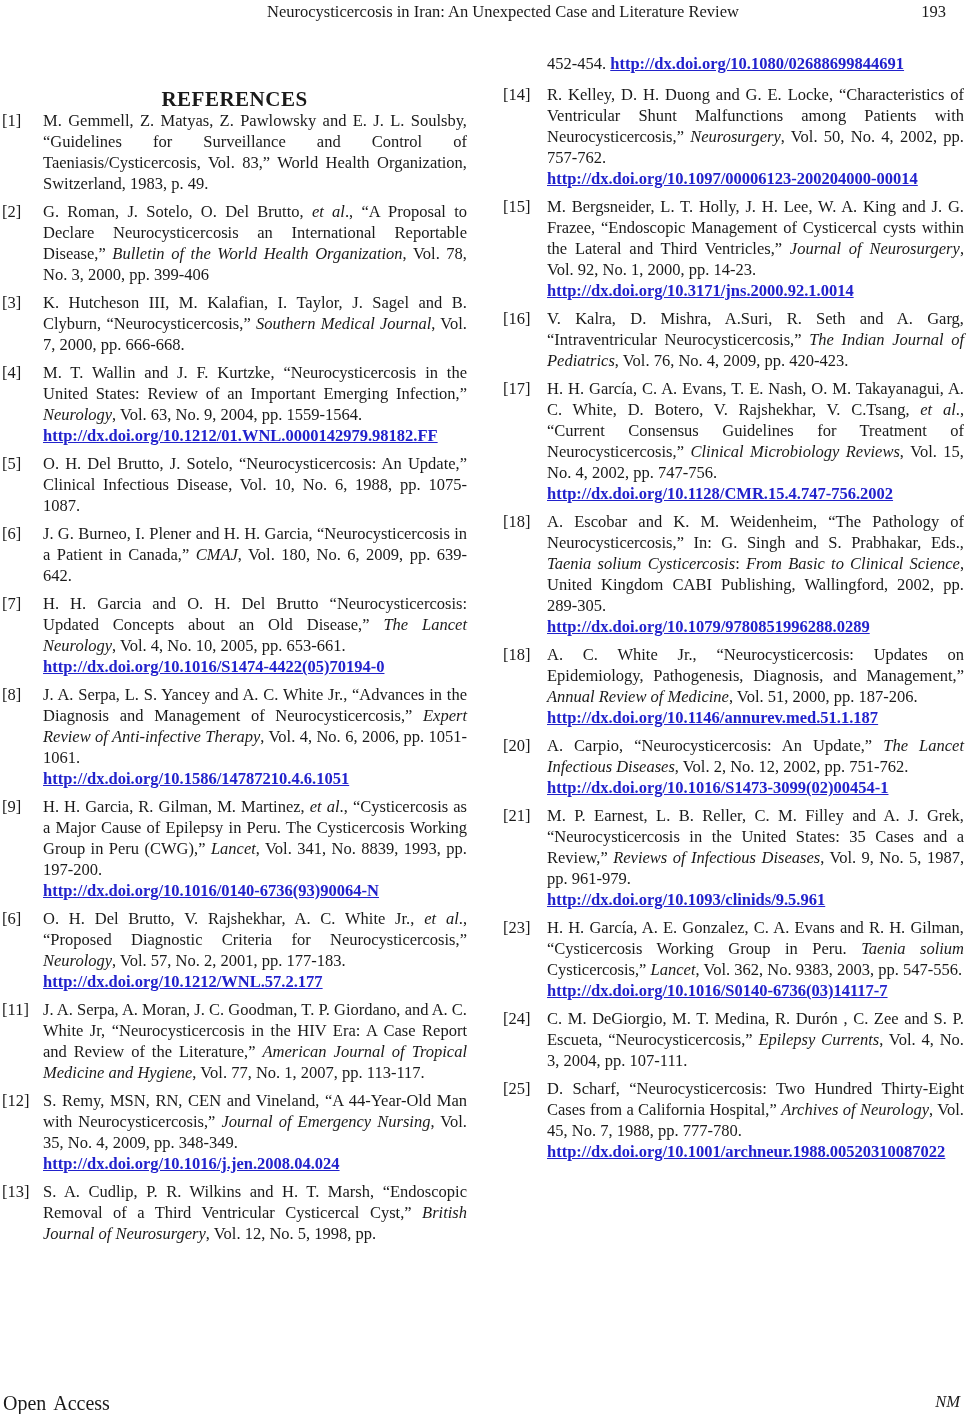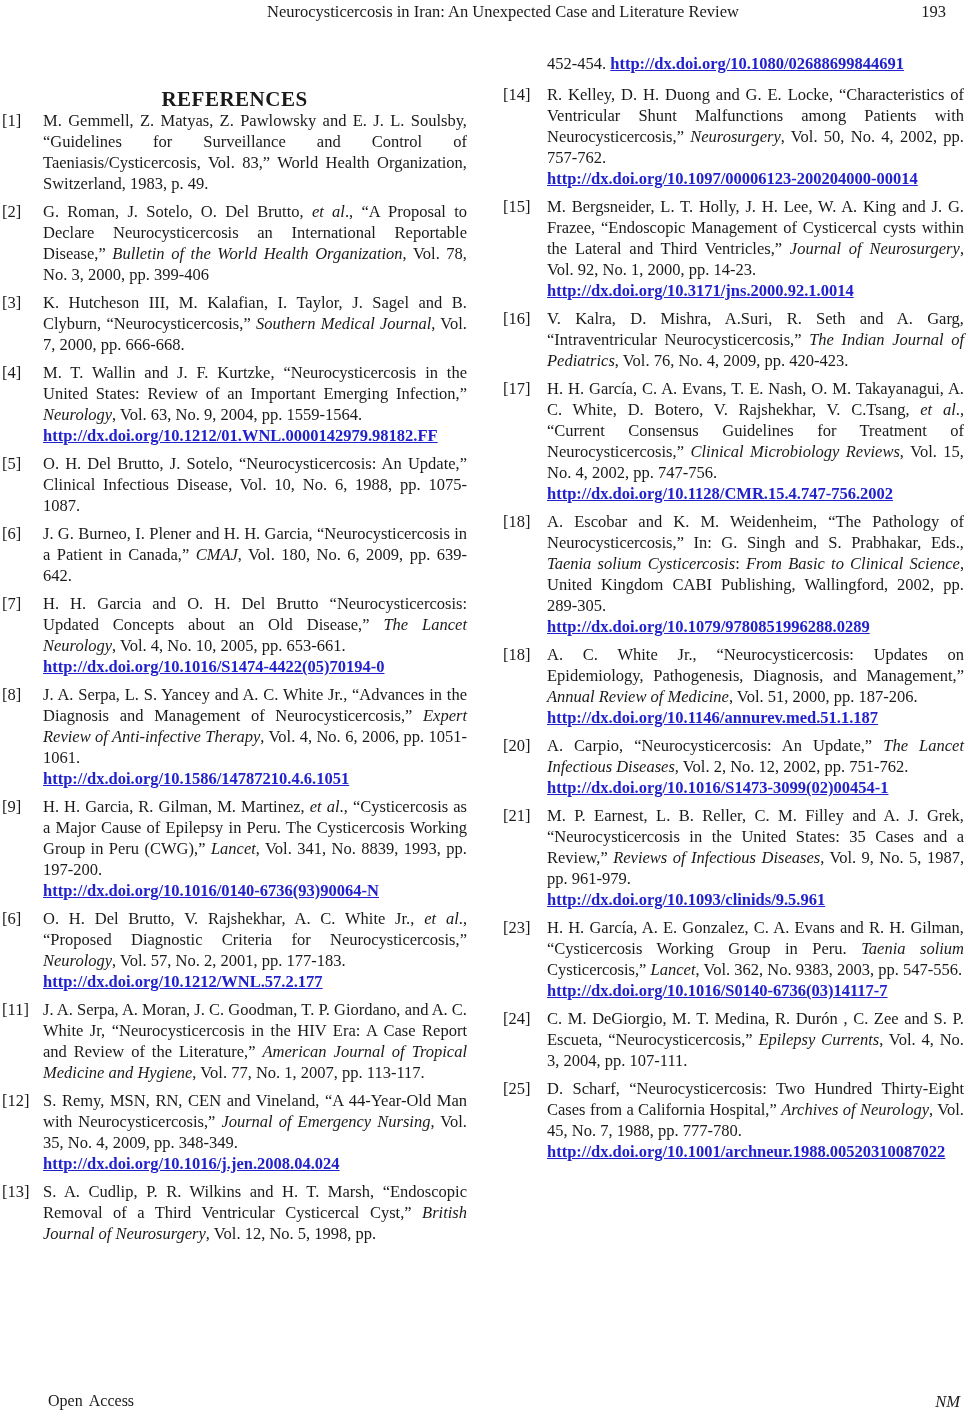--- a/index.html
+++ b/index.html
@@ -26,21 +26,21 @@
   .ref-num { position:absolute; left:0; top:0; }
   .ref-body { text-align:justify; }
   .it { font-style:italic; }
   a.doi {
     color:var(--link-color,#2222cc); text-decoration:underline;
     cursor:pointer; overflow-wrap:anywhere;font-weight:bold;
   }
   a.doi.block { display:block; }
   .ref-cont { padding-left:44px; margin-bottom:10px; text-align:justify; }
   .footer-left {
-    position:absolute; left:3px; top:1392px; font-size:16px; word-spacing:3px;margin-left:45px;
+    position:absolute; left:3px; top:1392px; font-size:20px; word-spacing:3px;
   }
   .footer-right {
     position:absolute; right:8px; top:1392px; font-size:16.5px;
     font-weight:normal; font-style:italic;
   }
 </style>
 </head>
 <body>
 
 <div class="header-title">Neurocysticercosis in Iran: An Unexpected Case and Literature Review</div>

